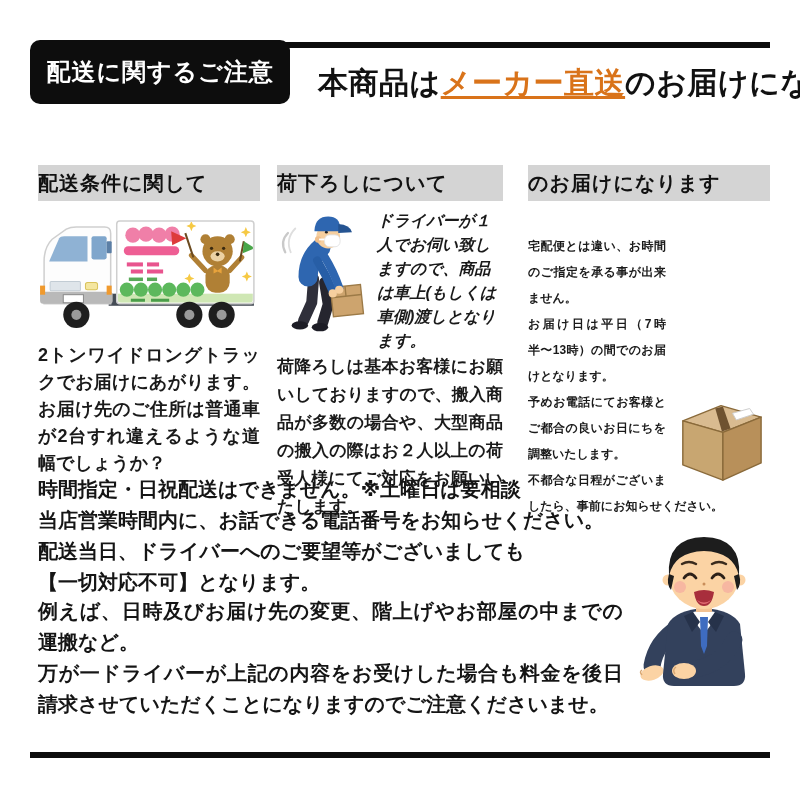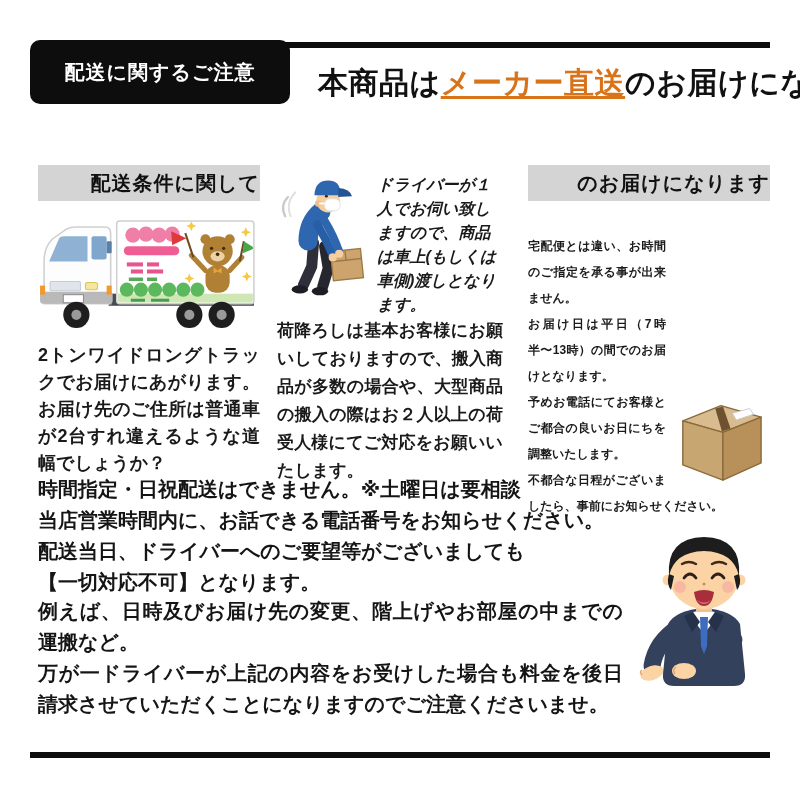--- a/index.html
+++ b/index.html
@@ -6,33 +6,33 @@
   .page {
     position:relative; width:800px; height:800px; background:#ffffff;
     font-family:"Liberation Sans","DejaVu Sans",sans-serif; color:#1a1a1a; overflow:hidden;
   }
   
   .top-line { position:absolute; left:284px; top:42px; width:486px; height:6px; background:#0d0d0d; }
   .title-box {
     position:absolute; left:30px; top:40px; width:260px; height:64px;
     background:#0d0d0d; border-radius:10px; display:flex; align-items:center; justify-content:center;
   }
-  .title-box span { color:#ffffff; font-size:20px; font-weight:700; letter-spacing:1px; }
+  .title-box span { color:#ffffff; font-size:24px; font-weight:700; letter-spacing:1px; }
   .headline {
     position:absolute; left:318px; top:63px; width:460px; height:34px;
     font-size:30px; font-weight:700; letter-spacing:0.5px; white-space:nowrap; color:#111;
   }
   .headline .hl { color:#d9731a; text-decoration:underline; text-underline-offset:3px; }
   
   .col { position:absolute; top:165px; }
   .col1 { left:38px;  width:222px; }
   .col2 { left:277px; width:226px; }
   .col3 { left:528px; width:242px; }
   .col-head {
-    background:#d4d4d4; height:36px; display:flex; align-items:center; justify-content:flex-end;
+    background:#d4d4d4; height:36px; display:flex; align-items:center; justify-content:flex-start;
     font-size:20px; font-weight:700; color:#111; letter-spacing:1px;
   }
   .col-body {
     margin-top:7px; font-size:18px; font-weight:700; line-height:27px; white-space:pre-line;
     text-align:justify;
   }
   .col3 .col-body { font-size:12px; line-height:26px; margin-top:6px; }
   .truck-wrap { margin:14px 0 2px 0; }
   .col2-row { display:flex; margin-top:8px;font-style:italic; }
   .col2-row .man-wrap { width:96px; flex:0 0 96px; }
@@ -144,20 +144,23 @@
         <circle cx="150" cy="99" r="13" fill="#1e1e1e"></circle>
           <circle cx="150" cy="99" r="5" fill="#9a9a9a"></circle>
         <circle cx="182" cy="99" r="13" fill="#1e1e1e"></circle>
           <circle cx="182" cy="99" r="5" fill="#9a9a9a"></circle>
       </svg>
     </div>
     <div class="col-body">2トンワイドロングトラックでお届けにあがります。お届け先のご住所は普通車が2台すれ違えるような道幅でしょうか？</div>
   </div>
 
   <div class="col col2">
+    <div class="col-head">
+      <span>荷下ろしについて</span>
+    </div>
     <div class="col2-row">
       <div class="man-wrap">
         <svg viewBox="0 0 105 135" width="96" height="124">
 
           <path d="M12,26 q-9,9 -3,21" fill="none" stroke="#c9c9c9" stroke-width="2.5" stroke-linecap="round"></path>
           <path d="M20,21 q-11,11 -5,26" fill="none" stroke="#dedede" stroke-width="2" stroke-linecap="round"></path>
 
           <path d="M40,76 L38,102 L29,122" fill="none" stroke="#2f2f3a" stroke-width="12" stroke-linecap="round" stroke-linejoin="round"></path>
           <path d="M52,80 L56,104 L50,124" fill="none" stroke="#26262f" stroke-width="12" stroke-linecap="round" stroke-linejoin="round"></path>
           <ellipse cx="25" cy="127" rx="9" ry="4.5" fill="#1d1d26"></ellipse>

